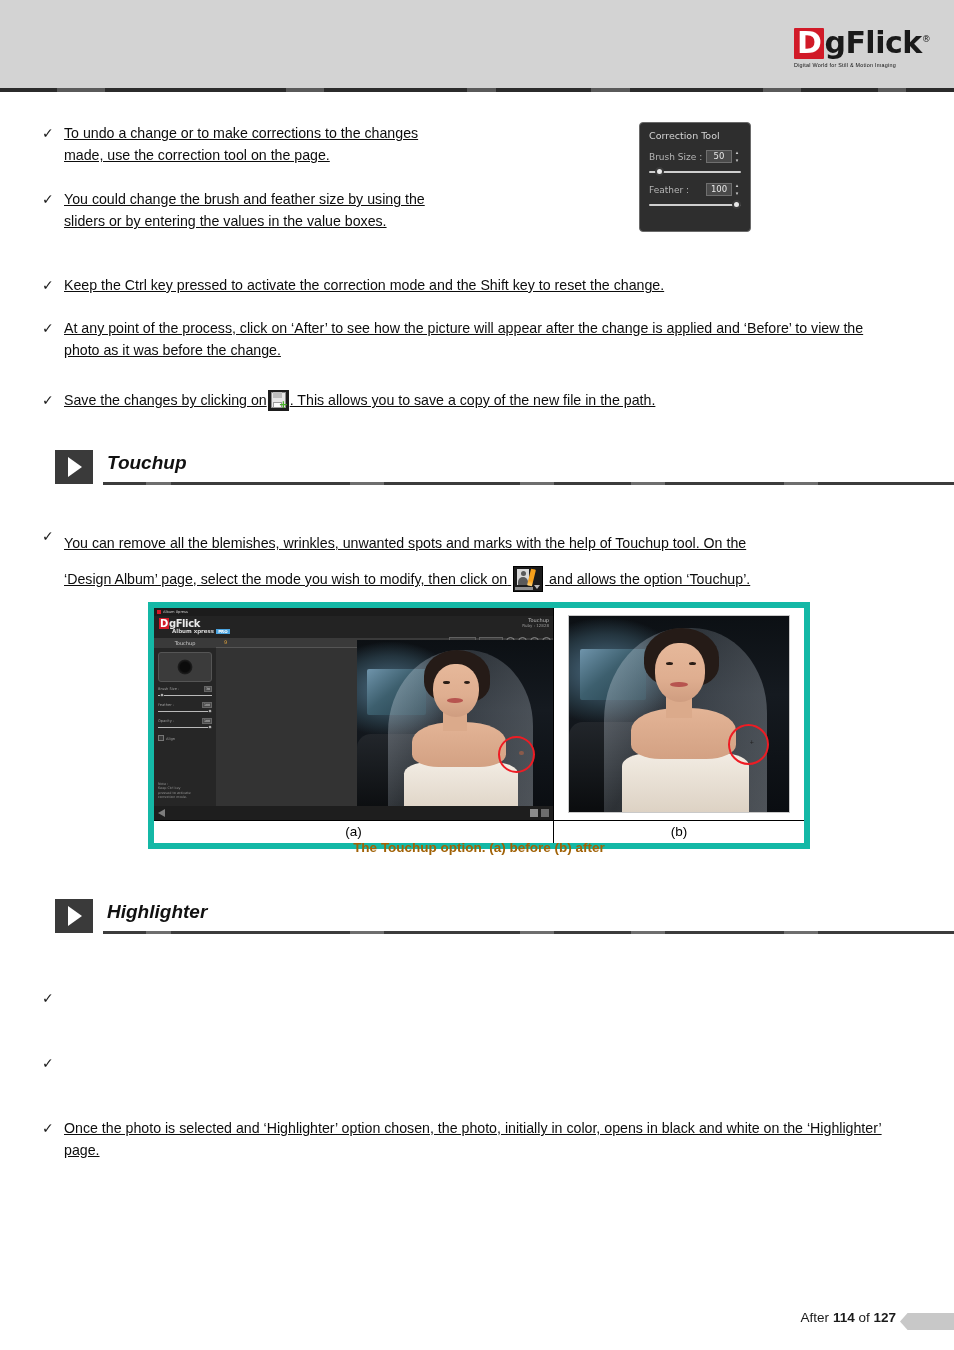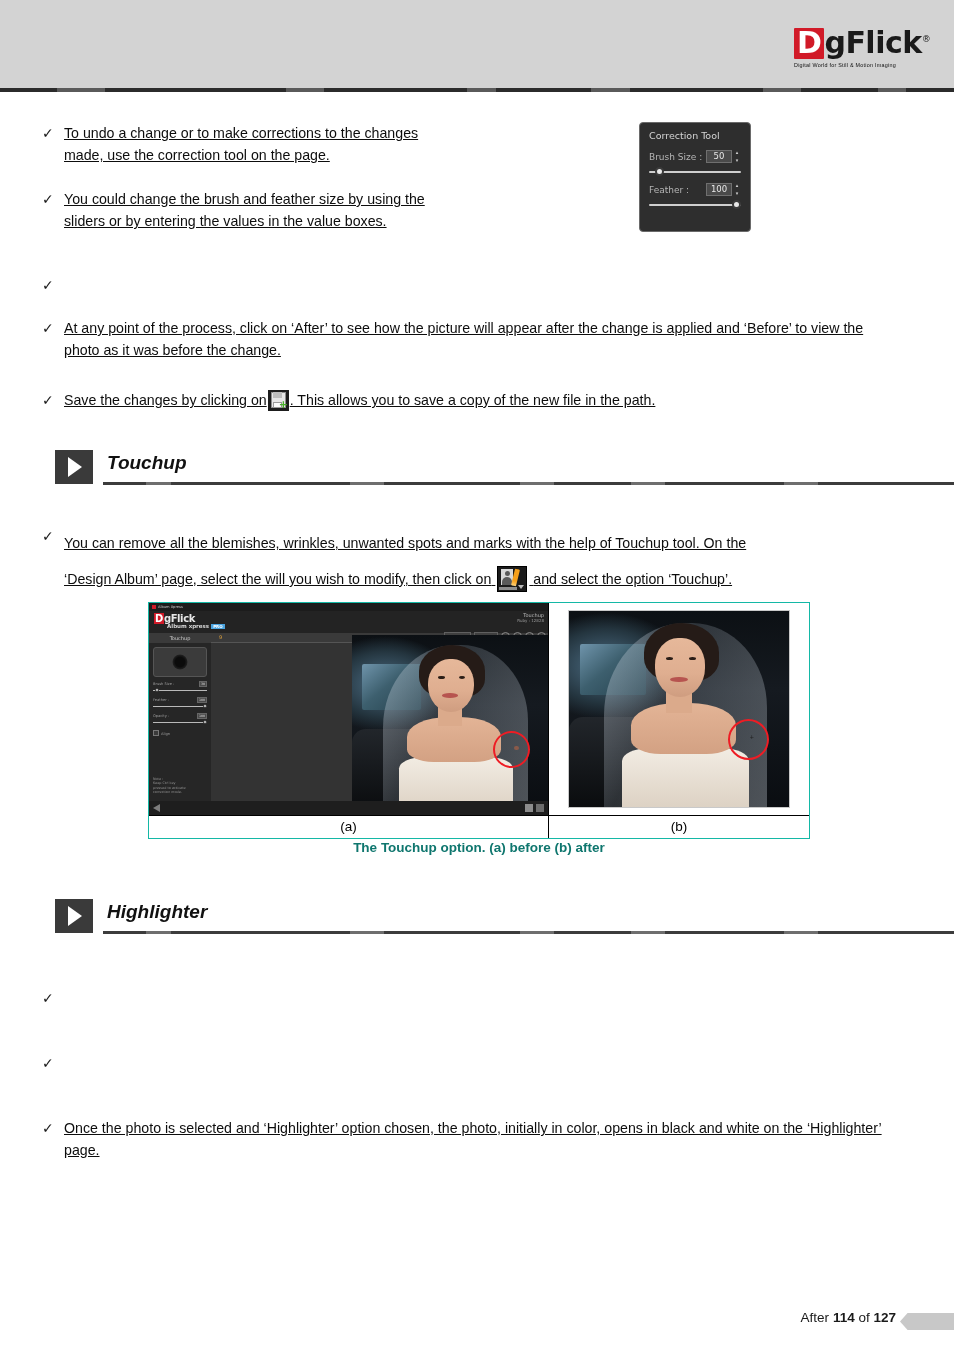--- a/index.html
+++ b/index.html
@@ -310,21 +310,21 @@
     width: 18px; height: 3px;
     background: #8e8e8e;
   }
 
   
   .figure {
     position: absolute;
     left: 148px;
     top: 602px;
     width: 662px;
-    border: 1px solid #14b8a6;
+    border: 6px solid #14b8a6;
     box-sizing: border-box;
     background: #fff;
   }
   .fig-row {
     display: flex;
     height: 212px;
   }
   .fig-cell-a {
     width: 400px;
     border-right: 1px solid #000;
@@ -362,21 +362,21 @@
     line-height: 22px;
   }
   .fig-caption {
     position: absolute;
     left: 148px;
     top: 840px;
     width: 662px;
     text-align: center;
     font-size: 13.5px;
     font-weight: bold;
-    color: #0f766e;
+    color: #a16207;
   }
 
   
   .app {
     position: absolute;
     inset: 0;
     background: #2b2b2b;
     font-family: "DejaVu Sans", sans-serif;
   }
   .app-titlebar {
@@ -725,20 +725,21 @@
   <div class="btext">To undo a change or to make corrections to the changes made, use the correction tool on the page.</div>
 </div>
 
 <div class="bullet" style="left:36px; top:188px; width:400px;">
   <div class="tick">✓</div>
   <div class="btext">You could change the brush and feather size by using the sliders or by entering the values in the value boxes.</div>
 </div>
 
 <div class="bullet" style="left:36px; top:274px; width:860px;">
   <div class="tick">✓</div>
+  <div class="btext">Keep the Ctrl key pressed to activate the correction mode and the Shift key to reset the change.</div>
 </div>
 
 <div class="bullet" style="left:36px; top:317px; width:850px;">
   <div class="tick">✓</div>
   <div class="btext">At any point of the process, click on ‘After’ to see how the picture will appear after the change is applied and ‘Before’ to view the photo as it was before the change.</div>
 </div>
 
 <div class="bullet" style="left:36px; top:389px; width:860px;">
   <div class="tick">✓</div>
   <div class="btext"><span> Save the changes by clicking on</span><span class="save-icon"><span class="disk"></span><span class="shutter"></span><span class="label-area"></span><span class="plus">+</span></span><span>. This allows you to save a copy of the new file in the path.</span></div>
@@ -779,23 +780,23 @@
 <div class="section" style="top:450px;">
   <div class="sec-icon"></div>
   <div class="sec-title">Touchup</div>
   <div class="sec-rule"></div>
 </div>
 
 <div class="bullet" style="left:36px; top:525px; width:860px;">
   <div class="tick">✓</div>
   <div class="btext" style="line-height:36px;">
     <span>You can remove all the blemishes, wrinkles, unwanted spots and marks with the help of Touchup tool. On the</span><br>
-    <span>‘Design Album’ page, select the will you wish to modify, then click on</span>
+    <span>‘Design Album’ page, select the mode you wish to modify, then click on</span>
     <span class="touch-icon"><span class="portrait"></span><span class="brush"></span><span class="base"></span><span class="caret"></span></span>
-    <span>and select the option ‘Touchup’.</span>
+    <span>and allows the option ‘Touchup’.</span>
   </div>
 </div>
 
 <div class="figure">
   <div class="fig-row">
 
     <div class="fig-cell-a">
       <div class="app">
         <div class="app-titlebar">
           <span class="sq"></span>

